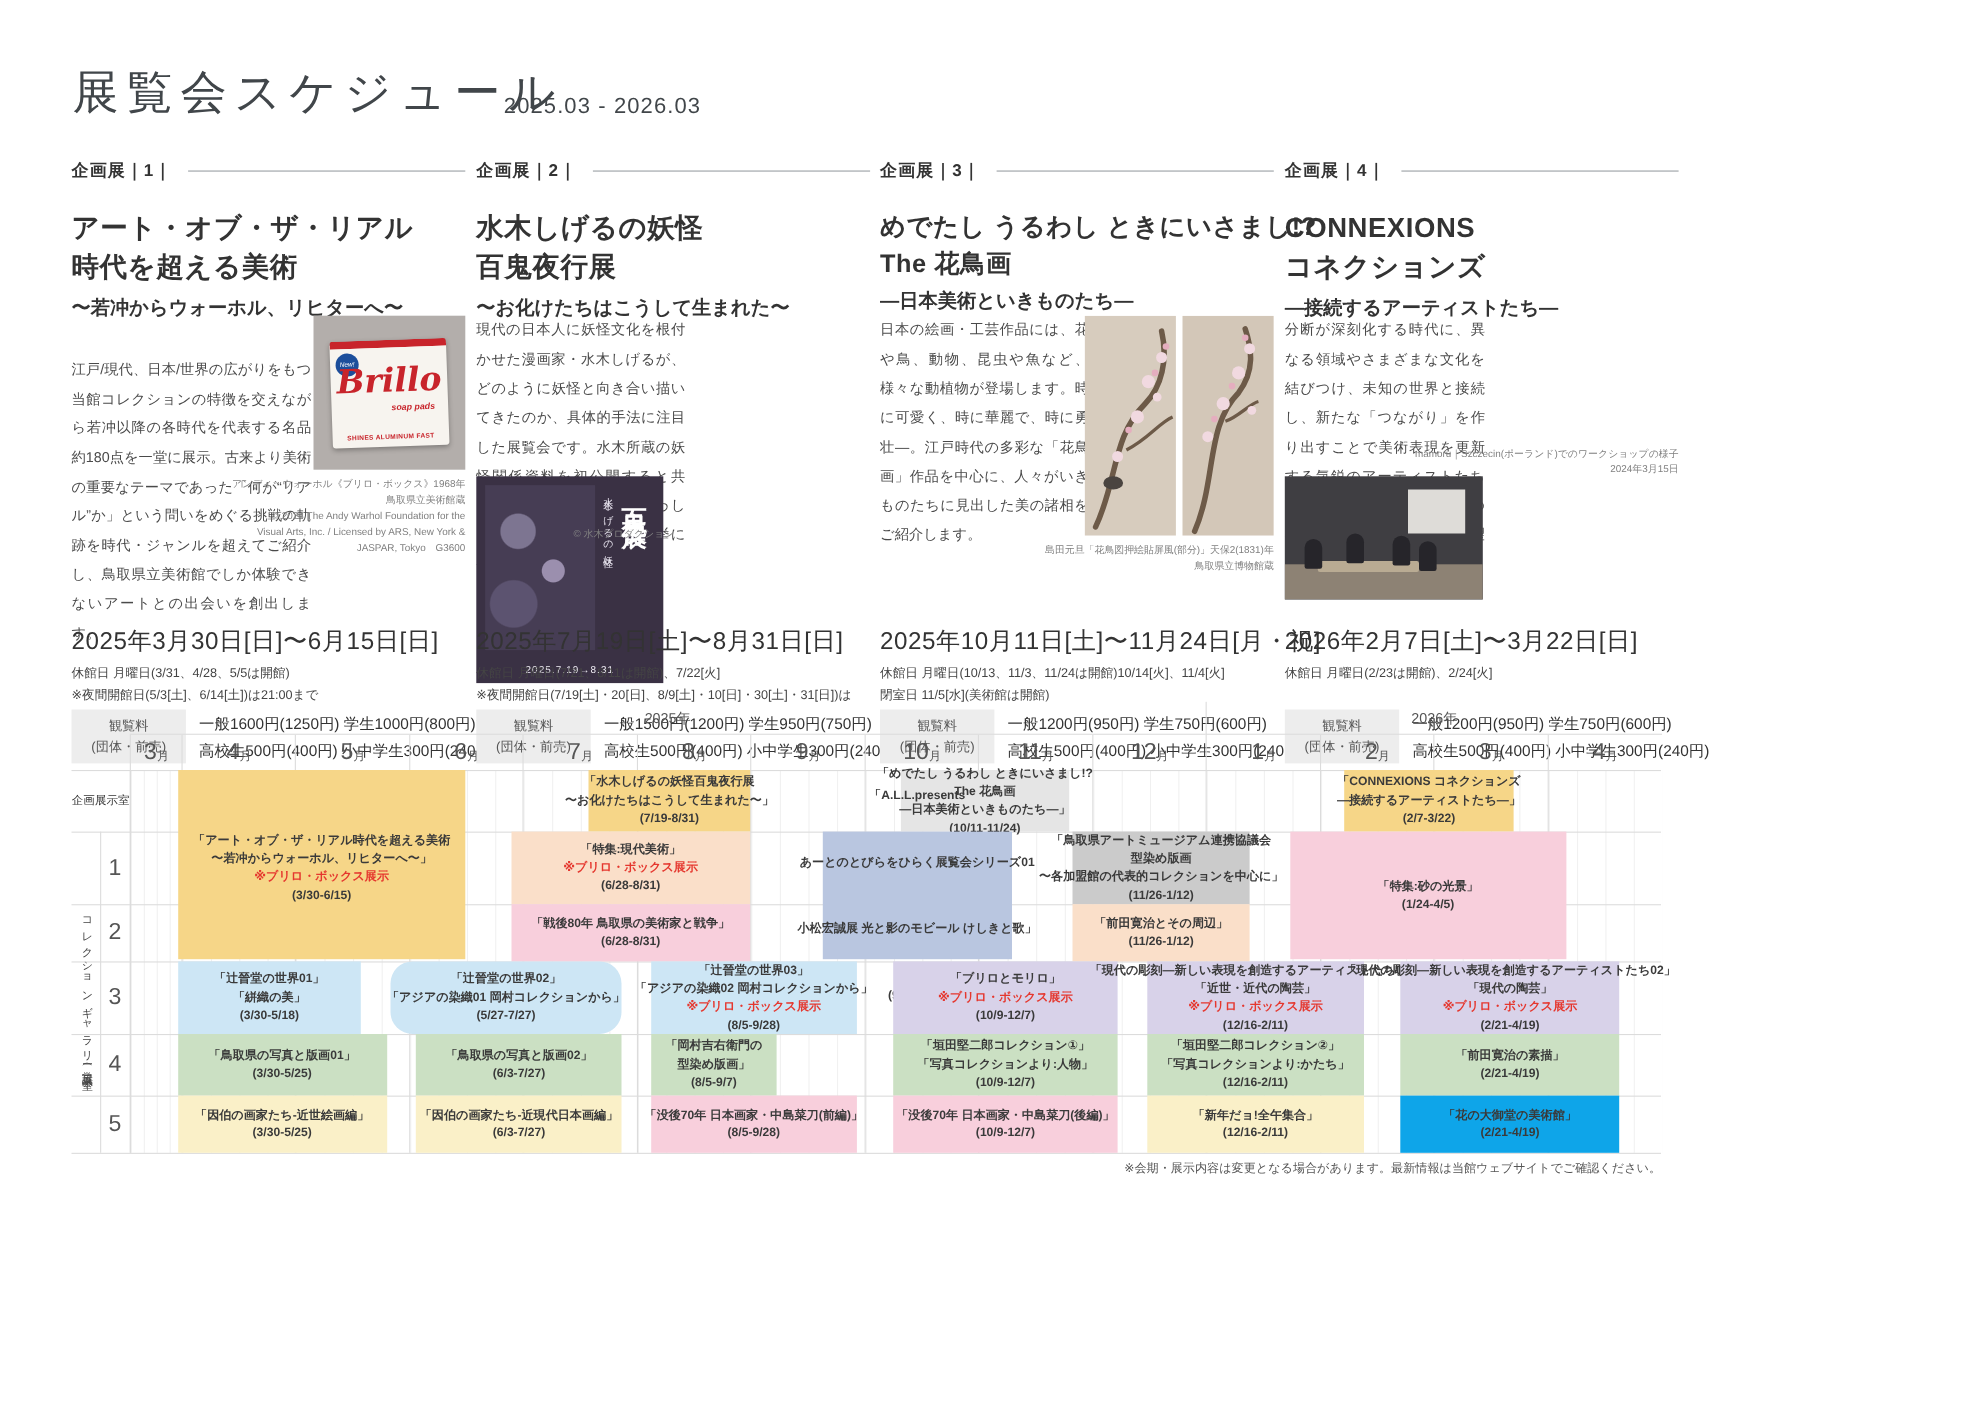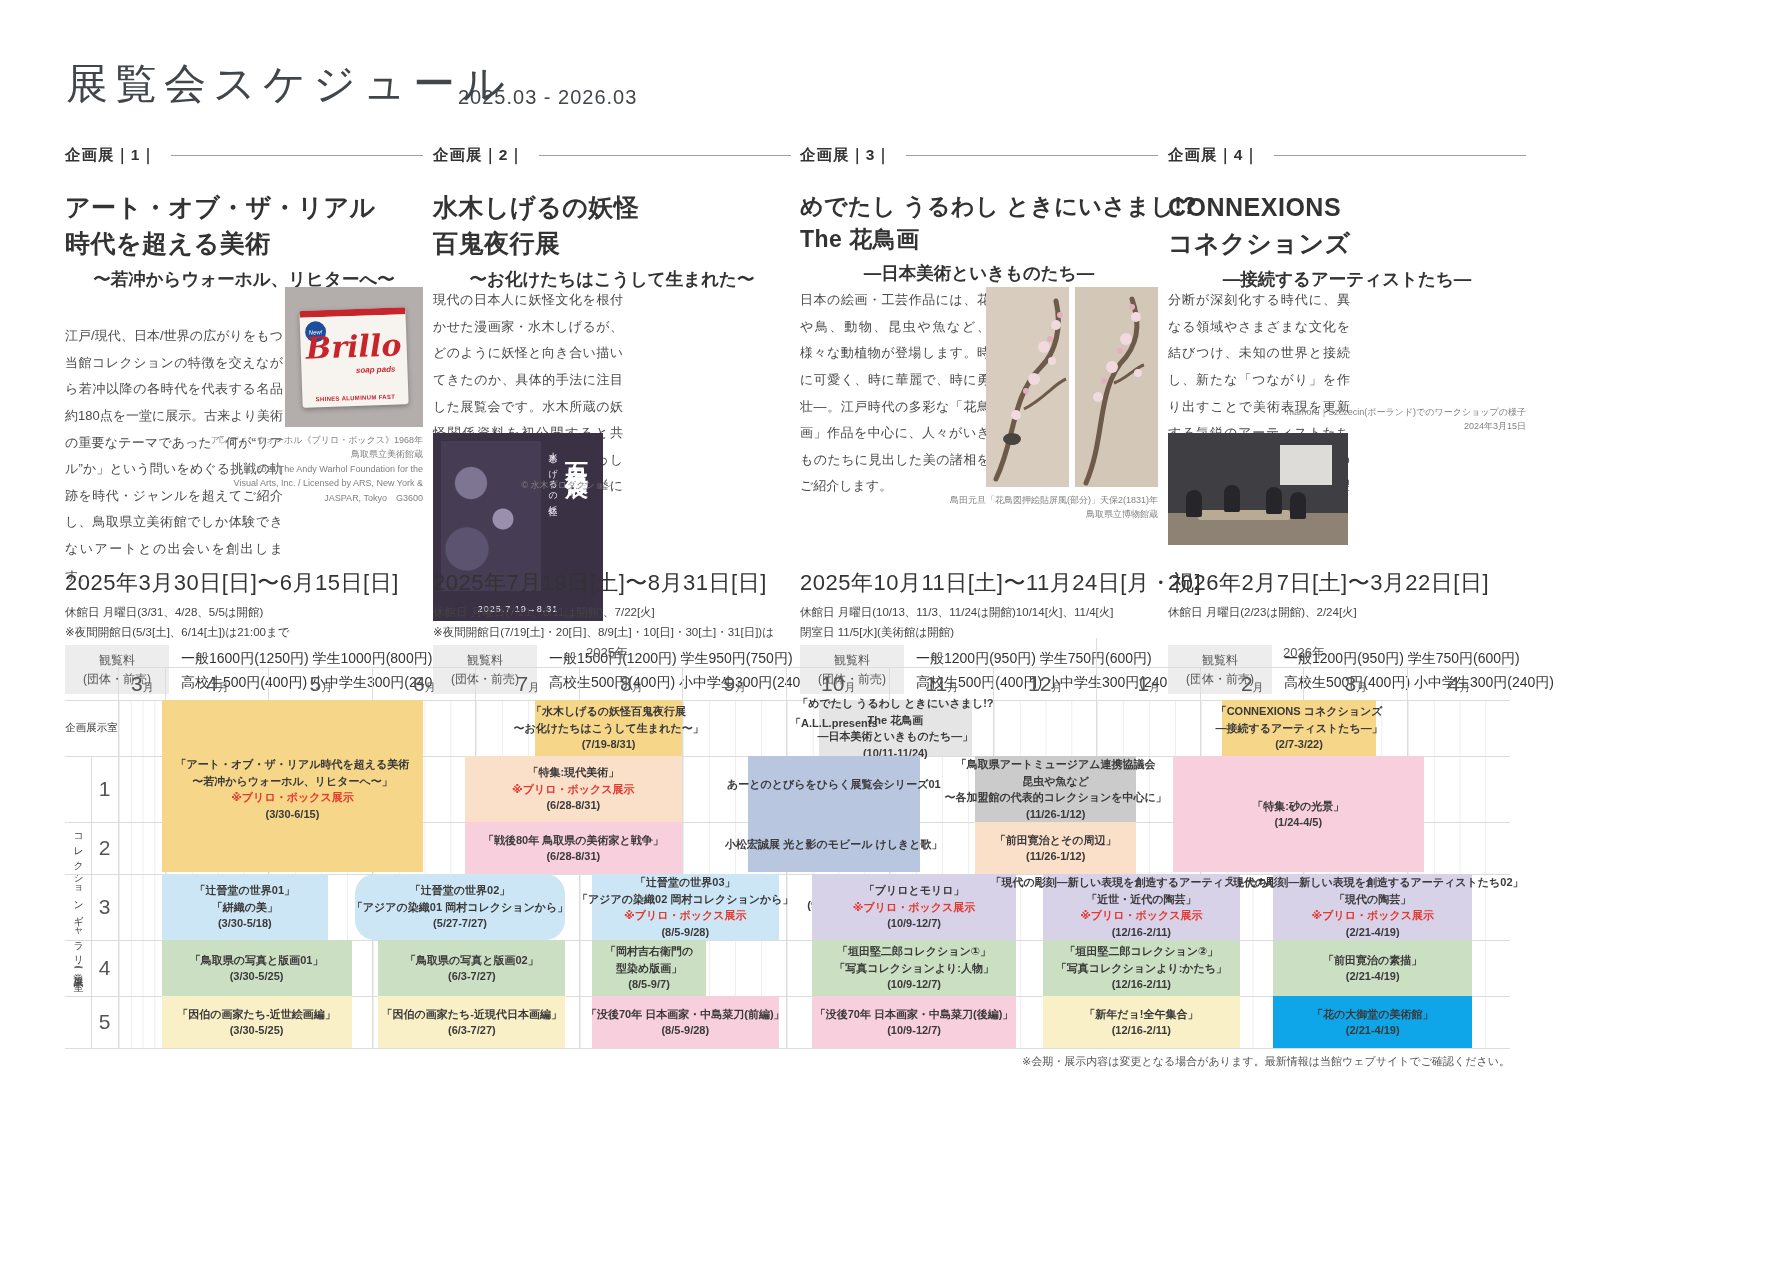--- a/index.html
+++ b/index.html
@@ -11,21 +11,21 @@
   .hd-period{position:absolute;left:458px;top:86px;font-size:20px;color:#41464a;letter-spacing:1px;}
   .hd-notes{position:absolute;left:1063px;top:64px;font-size:13px;line-height:1.85;color:#333;white-space:pre-line;}
 
   
   .ex-col{position:absolute;top:145px;width:358px;height:560px;}
   .ex-hd{display:flex;align-items:center;}
   .ex-hd-label{font-size:15.5px;font-weight:bold;color:#333;letter-spacing:1px;white-space:nowrap;}
   .ex-hd-line{flex:1;border-top:1px solid #9aa0a4;margin-left:14px;}
   .ex-title{margin:24px 0 0 0;font-size:25px;font-weight:bold;color:#333;line-height:1.42;letter-spacing:.5px;white-space:nowrap;}
   .ex-title.t-sm{font-size:23px;}
-  .ex-sub{margin-top:6px;font-size:17.5px;font-weight:bold;color:#333;white-space:nowrap;text-align:center;}
+  .ex-sub{margin-top:6px;font-size:17.5px;font-weight:bold;color:#333;white-space:nowrap;}
   .ex-body{position:absolute;top:142px;left:0;margin:0;font-size:13px;line-height:2.05;text-align:justify;color:#4a4a4a;}
   .ex-fig{position:absolute;top:142px;right:0;}
   .ex-cap{position:absolute;font-size:9px;line-height:1.6;color:#808080;white-space:pre-line;}
   .ex-date{position:absolute;top:423px;left:0;font-size:22px;font-weight:500;color:#333;letter-spacing:.5px;white-space:nowrap;}
   .ex-notes{position:absolute;top:457px;left:0;font-size:11.5px;line-height:1.75;color:#444;white-space:pre-line;}
   .ex-fee{position:absolute;top:500px;left:0;display:flex;gap:12px;align-items:flex-start;}
   .fee-label{width:104px;background:#ededed;color:#555;font-size:12px;text-align:center;padding:6px 0;line-height:1.55;white-space:pre-line;}
   .fee-lines{font-size:14px;line-height:1.7;color:#333;padding-top:2px;white-space:nowrap;}
 
   
@@ -355,21 +355,21 @@
             <div class="bln">(6/28-8/31)</div>
           </div>
           <div class="blk" style="left: 45.229%; width: 12.392%; top: 56px; height: 116px; background: rgb(185, 198, 224); gap: 44px;">
             <div class="bln">「A.L.L.presents</div>
             <div class="bln">あーとのとびらをひらく展覧会シリーズ01</div>
             <div class="bln">小松宏誠展 光と影のモビール けしきと歌」</div>
             <div class="bln">(9/20-11/9)</div>
           </div>
           <div class="blk" style="left: 61.586%; width: 11.552%; top: 56px; height: 66px; background: rgb(203, 203, 203);">
             <div class="bln">「鳥取県アートミュージアム連携協議会</div>
-            <div class="bln">昆虫や魚など</div>
+            <div class="bln">型染め版画</div>
             <div class="bln">〜各加盟館の代表的コレクションを中心に」</div>
             <div class="bln">(11/26-1/12)</div>
           </div>
           <div class="blk" style="left: 75.776%; width: 18.028%; top: 56px; height: 116px; background: rgb(248, 207, 220);">
             <div class="bln">「特集:砂の光景」</div>
             <div class="bln">(1/24-4/5)</div>
           </div>
           <div class="blk" style="left: 24.907%; width: 15.613%; top: 122px; height: 52px; background: rgb(248, 207, 220);">
             <div class="bln">「戦後80年 鳥取県の美術家と戦争」</div>
             <div class="bln">(6/28-8/31)</div>

